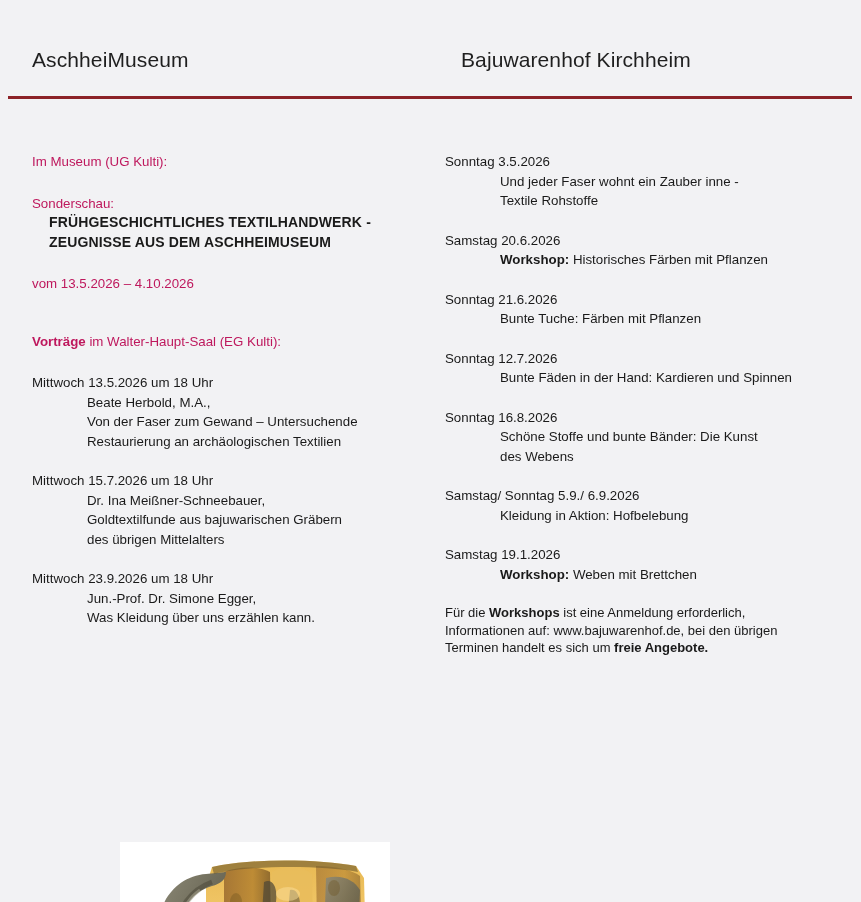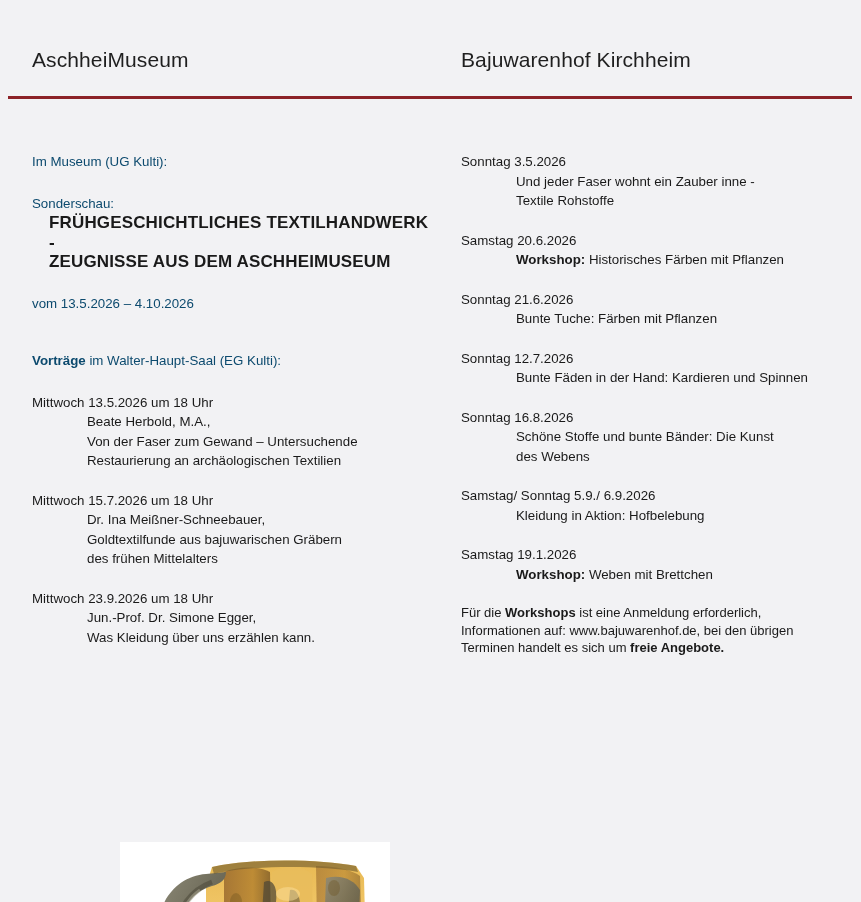--- a/index.html
+++ b/index.html
@@ -54,36 +54,36 @@
     position: absolute;
     left: 0;
     top: 152px;
     width: 861px;
   }
   .col {
     position: absolute;
     top: 0;
   }
   #col-left  { left: 32px;  width: 400px; }
-  #col-right { left: 461px; width: 395px; }
+  #col-right { left: 445px; width: 395px; }
 
   .para {
     font-size: 13.3px;
     line-height: 19.5px;
-    color: #0c4a6e;
+    color: #be185d;
   }
 
   .line { white-space: pre-wrap; }
   .bold { font-weight: bold; }
   .gap-md { height: 22px; }
   .gap-xl { height: 38px; }
 
   .heading-caps {
     font-weight: bold;
-    font-size: 17px;
+    font-size: 14px;
     line-height: 19.5px;
     letter-spacing: 0.15px;
     padding-left: 17px;
   }
 
   
   .event { margin-bottom: 20px; }
   .event .date { font-size: 13.3px; line-height: 19.5px; }
   .event .desc { font-size: 13.3px; line-height: 19.5px; padding-left: 55px; }
 
@@ -142,21 +142,21 @@
           <div class="event">
             <div class="date line">Mittwoch 13.5.2026 um 18 Uhr</div>
             <div class="desc line">Beate Herbold, M.A.,</div>
             <div class="desc line">Von der Faser zum Gewand – Untersuchende</div>
             <div class="desc line">Restaurierung an archäologischen Textilien</div>
           </div>
           <div class="event">
             <div class="date line">Mittwoch 15.7.2026 um 18 Uhr</div>
             <div class="desc line">Dr. Ina Meißner-Schneebauer,</div>
             <div class="desc line">Goldtextilfunde aus bajuwarischen Gräbern</div>
-            <div class="desc line">des frühen Mittelalters</div>
+            <div class="desc line">des übrigen Mittelalters</div>
           </div>
           <div class="event">
             <div class="date line">Mittwoch 23.9.2026 um 18 Uhr</div>
             <div class="desc line">Jun.-Prof. Dr. Simone Egger,</div>
             <div class="desc line">Was Kleidung über uns erzählen kann.</div>
           </div>
         </div>
 
       <div class="img-left">
         <svg width="270" height="168" viewBox="0 0 270 168" xmlns="http://www.w3.org/2000/svg">

